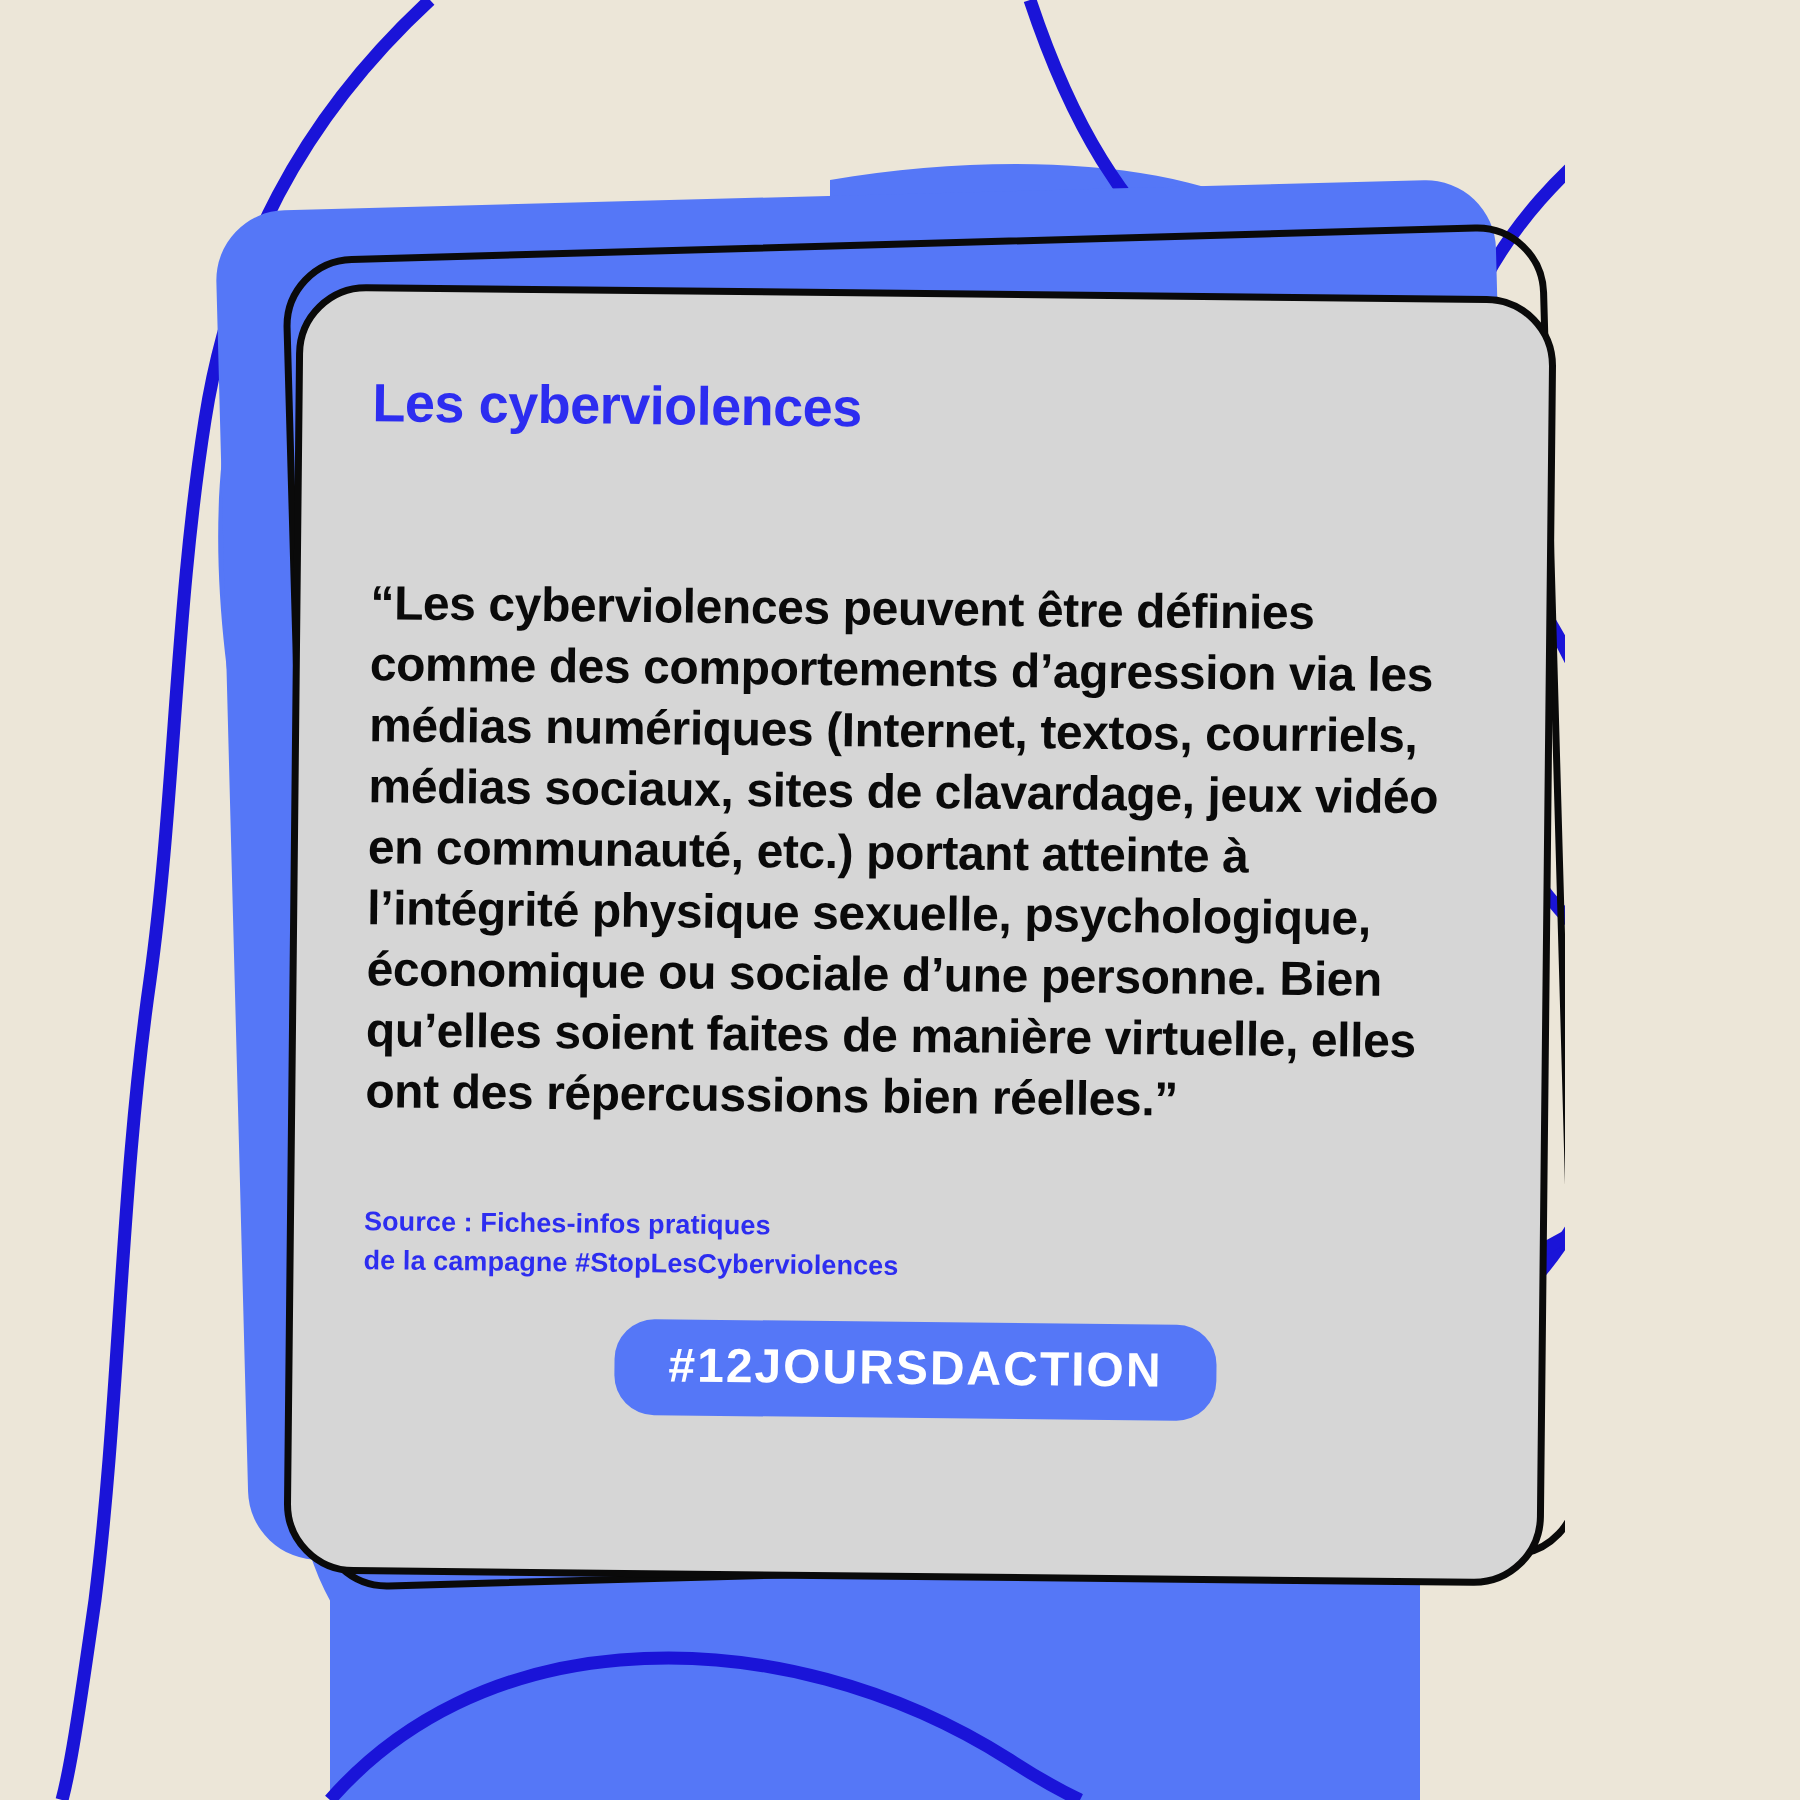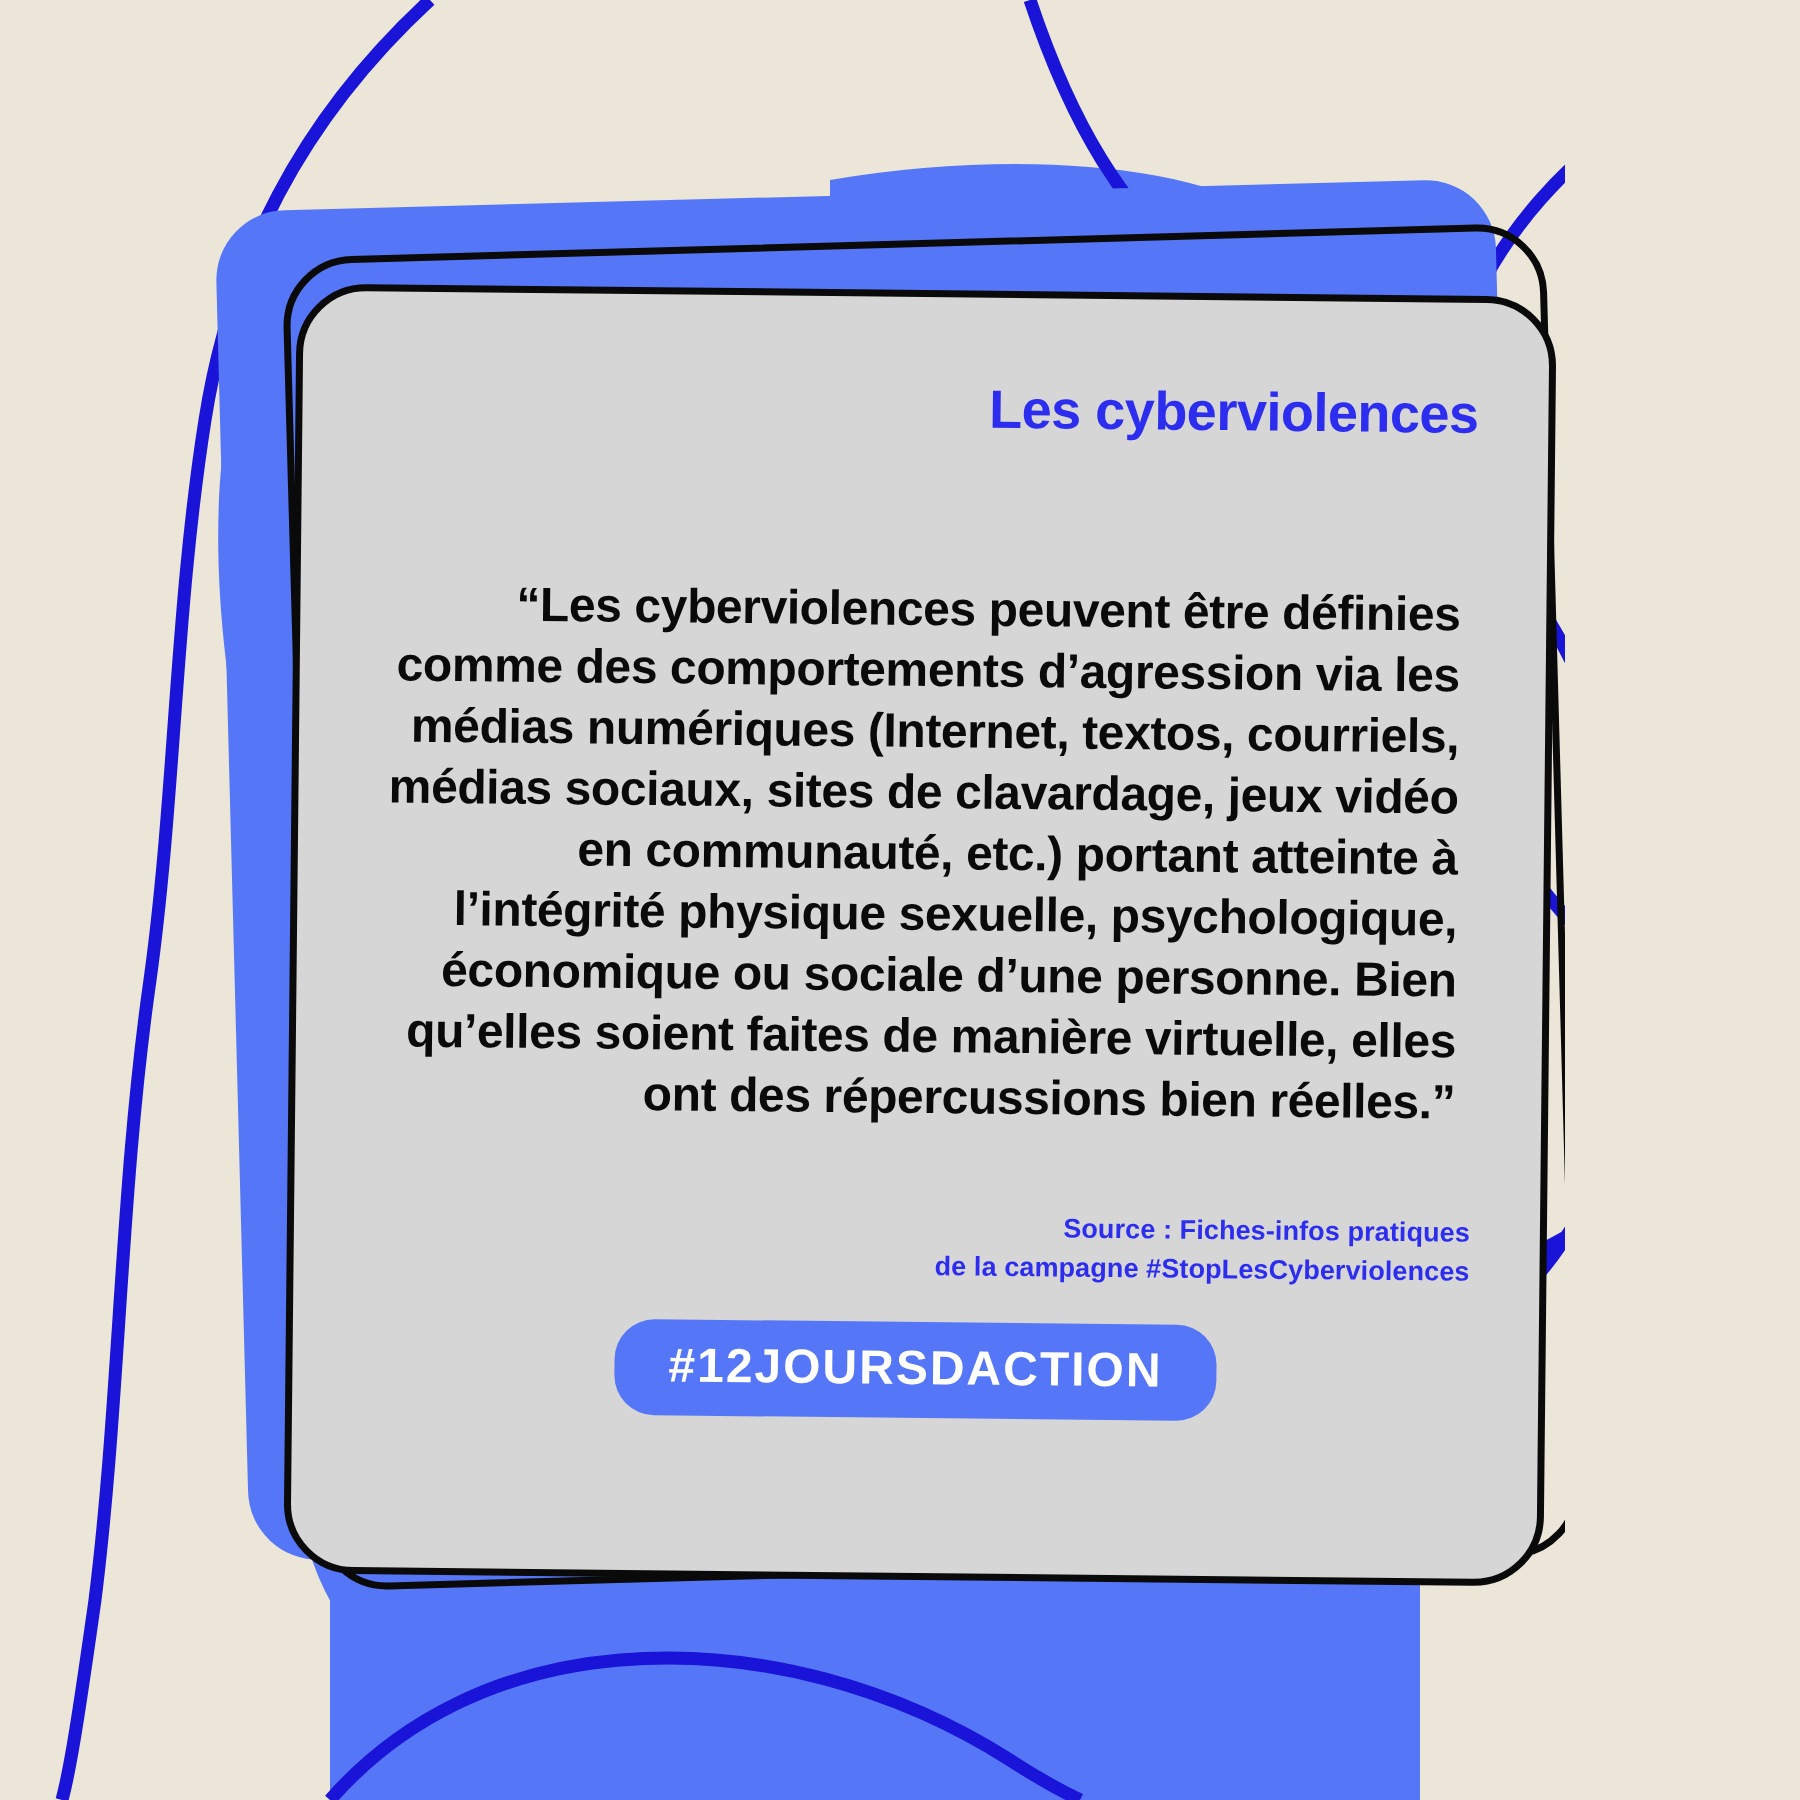--- a/index.html
+++ b/index.html
@@ -15,21 +15,20 @@
     position: relative;
   }
 
   #poster {
     position: absolute;
     inset: 0;
     width: 1565px;
     height: 1800px;
     background: #ece6d8;
     overflow: hidden;
-    text-align: right;
   }
 
   
   #bg-decor {
     position: absolute;
     inset: 0;
     width: 1800px;
     height: 1800px;
     display: block;
   }

